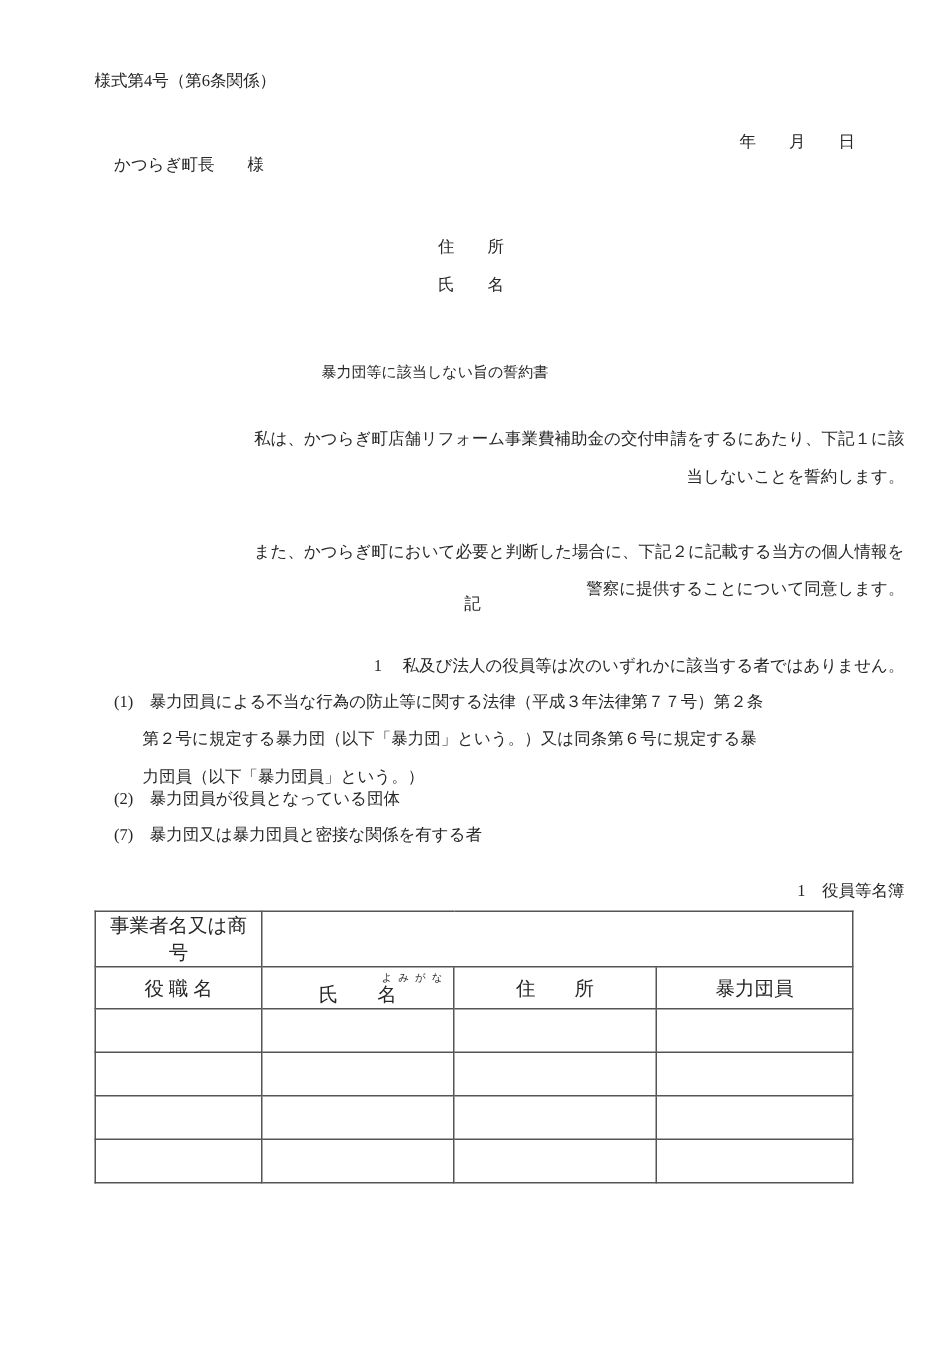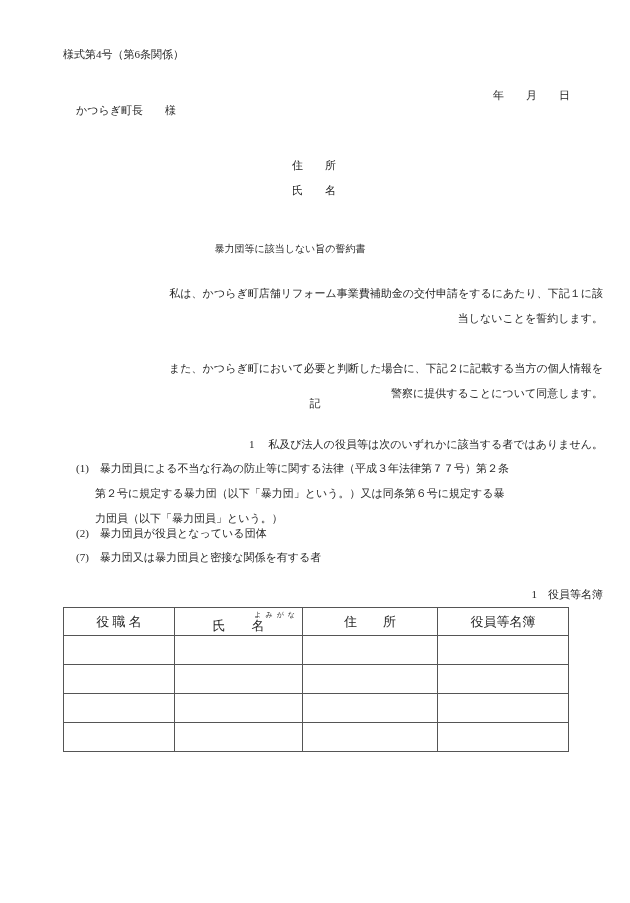--- a/index.html
+++ b/index.html
@@ -94,28 +94,32 @@
   <div class="abs item item2 pre">1　役員等名簿</div>
 
   <table class="roster">
     <colgroup>
       <col style="width:111px">
       <col style="width:128px">
       <col style="width:135px">
       <col style="width:131px">
     </colgroup>
     <tbody>
+      <tr class="biz-row">
+        <td>事業者名又は商号</td>
+        <td colspan="3"></td>
+      </tr>
       <tr class="head-row">
         <td class="pre">役 職 名</td>
         <td class="name-head">
           <div class="ruby-line">よみがな</div>
           <div class="name-main pre">氏　　名</div>
         </td>
         <td class="pre">住　　所</td>
-        <td>役員等名簿</td>
+        <td>暴力団員</td>
       </tr>
       <tr class="data-row">
         <td></td>
         <td></td>
         <td></td>
         <td></td>
       </tr>
       <tr class="data-row">
         <td></td>
         <td></td>

